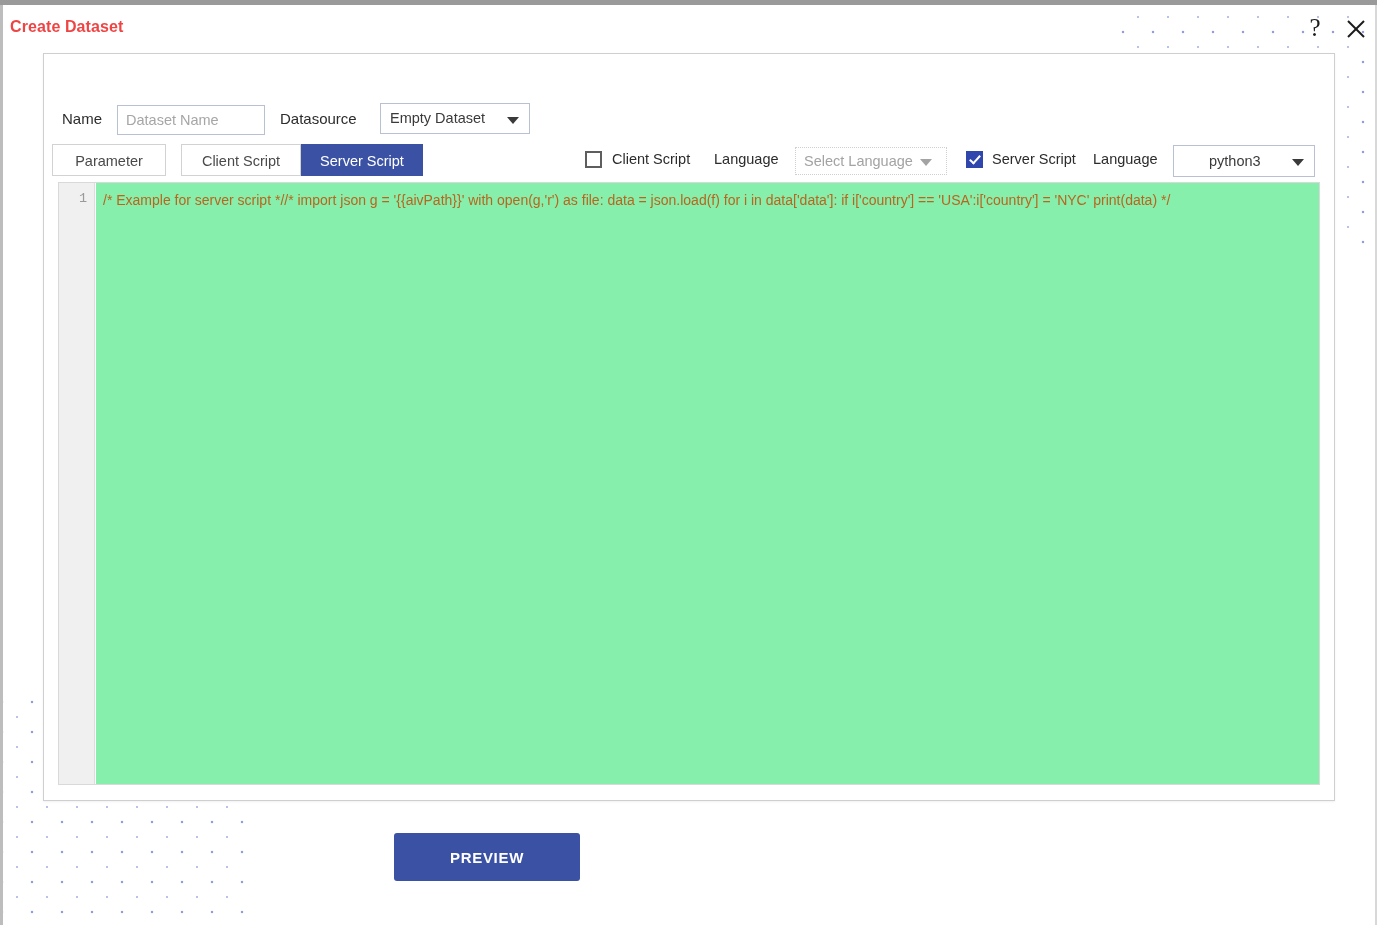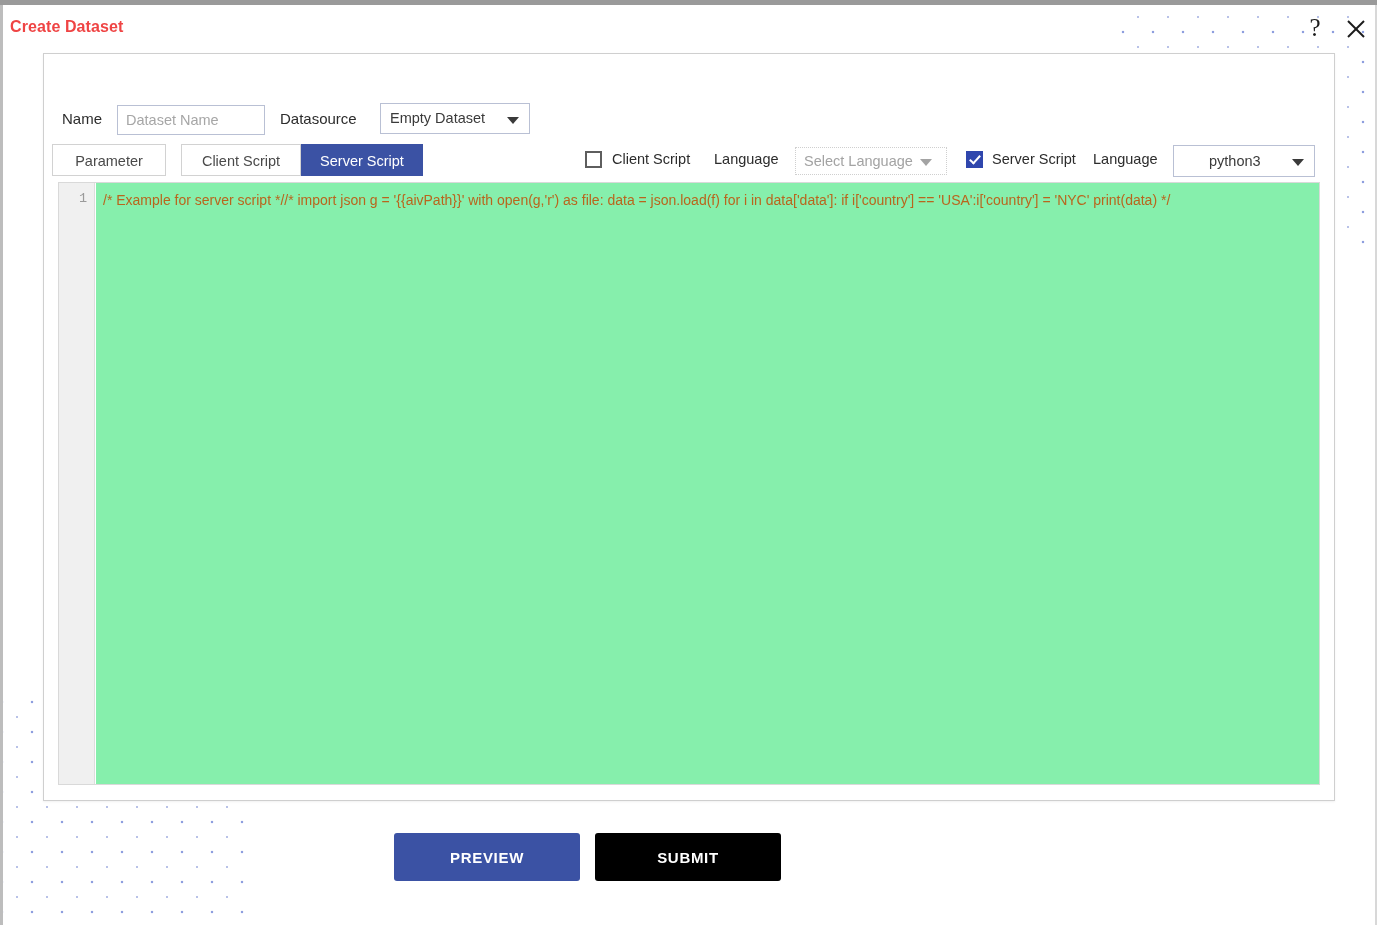--- a/index.html
+++ b/index.html
@@ -429,17 +429,16 @@
         </div>
         <div id="editor-body">
           <div id="editor-code">/* Example for server script *//* import json g = '{{aivPath}}' with open(g,'r') as file: data = json.load(f) for i in data['data']: if i['country'] == 'USA':i['country'] = 'NYC' print(data) */</div>
         </div>
       </div>
 
     </div>
 
     <div id="footer">
       <button class="btn" id="btn-preview">PREVIEW</button>
-      <button class="btn" id="btn-submit">SUBMIT</button>
     </div>
 
   </div>
 </div>
 
 </body></html>

